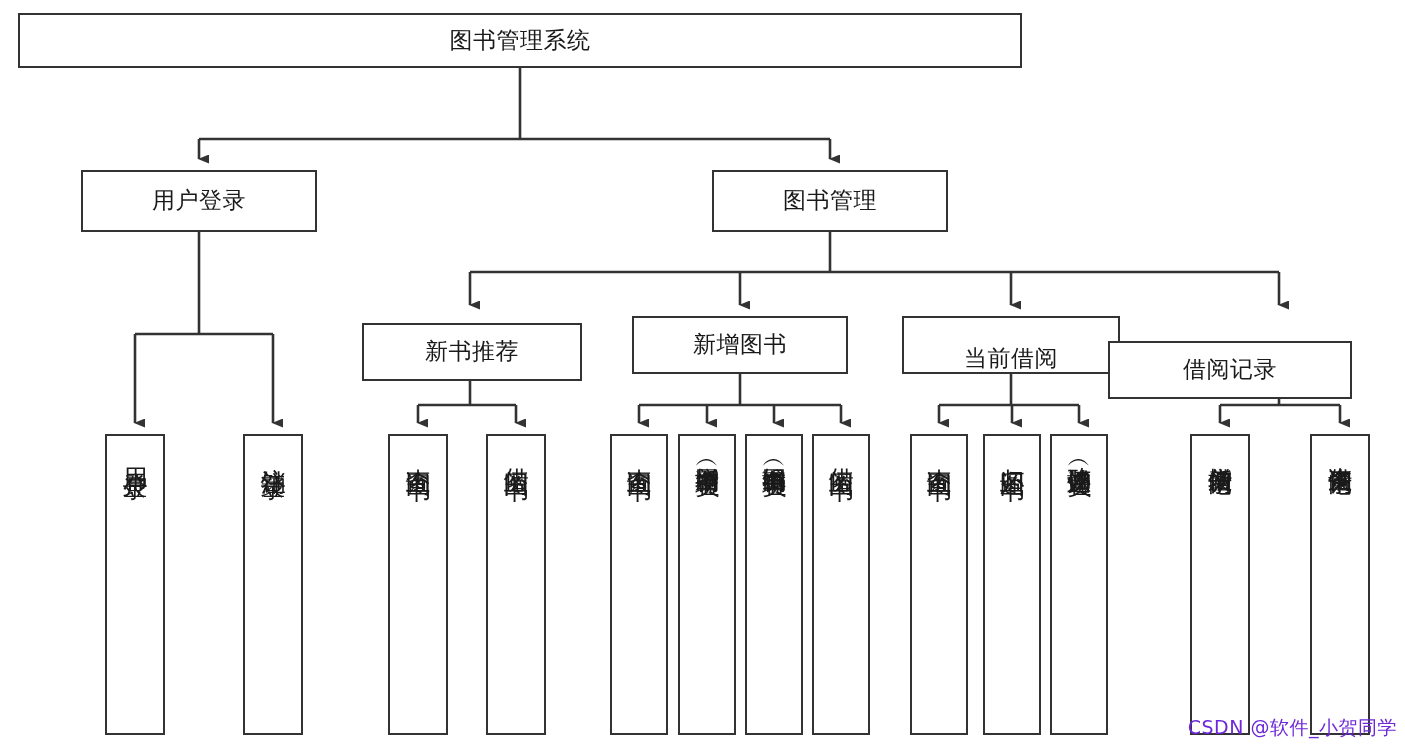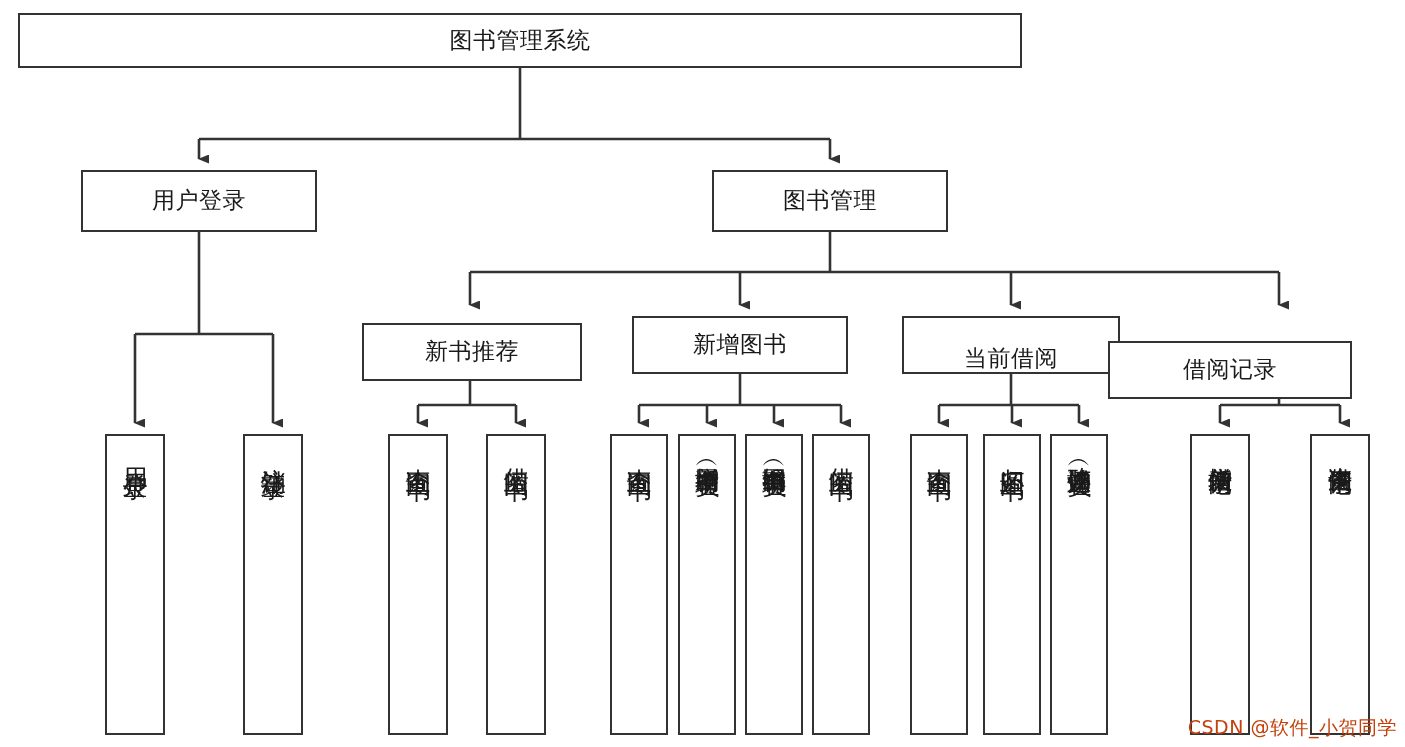--- a/index.html
+++ b/index.html
@@ -58,21 +58,21 @@
   }
   .node-v.tight .node-label {
     font-size: 24px;
     letter-spacing: 1px;
   }
   #watermark {
     position: absolute;
     right: 8px;
     bottom: 6px;
     font-size: 19px;
-    color: #c2410c;
+    color: #6d28d9;
     letter-spacing: 0.5px;
     z-index: 9;
     white-space: pre;
     font-family: "DejaVu Sans", "Liberation Sans", sans-serif;
   }
 </style>
 </head>
 <body>
 
 <div id="diagram-root">

